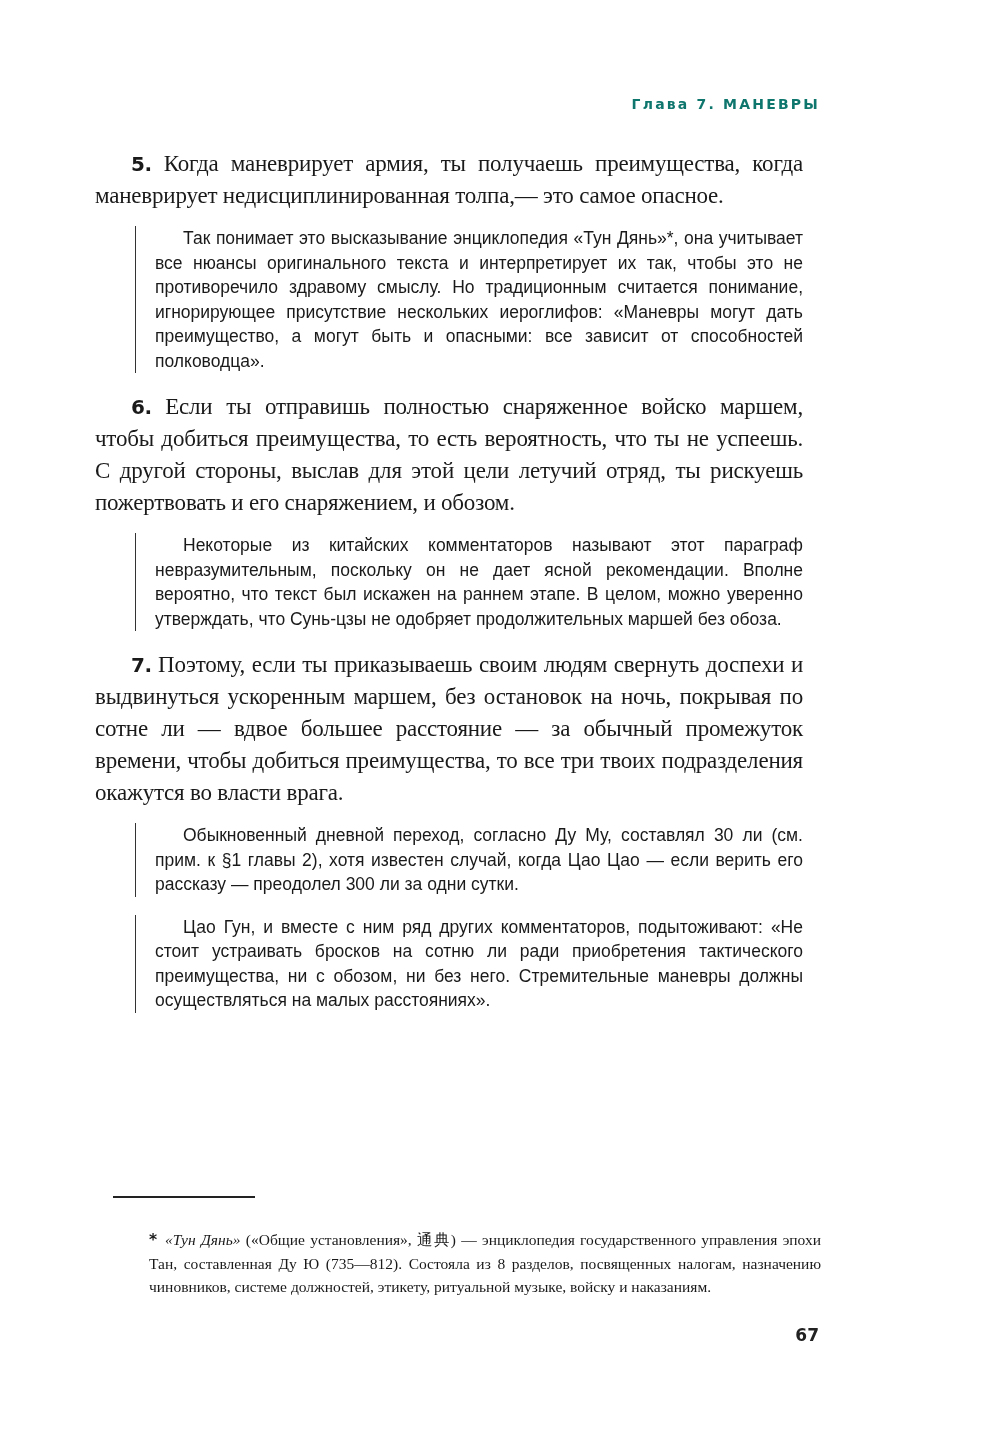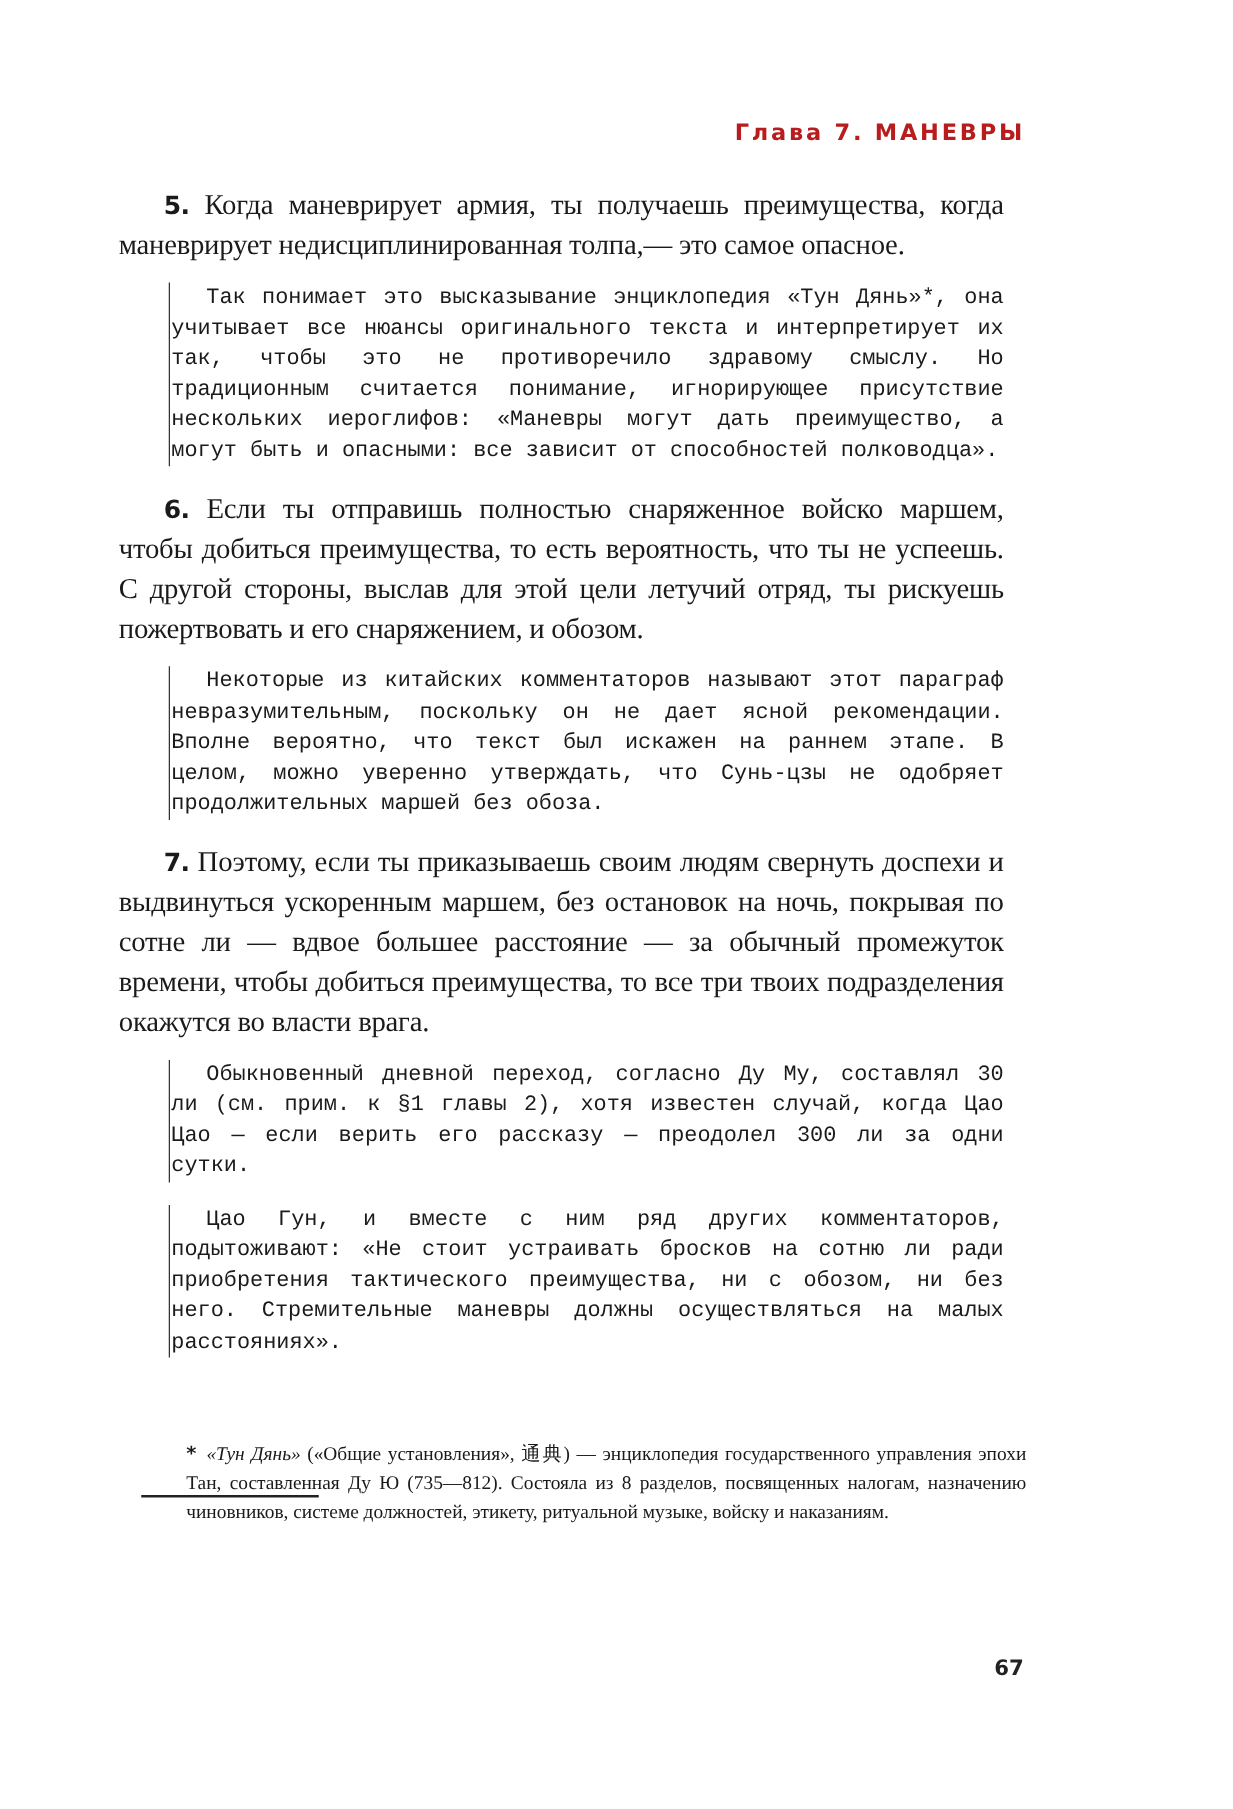--- a/index.html
+++ b/index.html
@@ -1,39 +1,39 @@
 <!DOCTYPE html>
 <html><head>
 <meta charset="utf-8">
 <style>
   html, body { margin: 0; padding: 0; background: #ffffff; }
   body { width: 986px; height: 1447px; position: relative; overflow: hidden; color: #1a1a1a; }
   .running-head {
     position: absolute; right: 166px; top: 96px;
-    font-family: "DejaVu Sans", sans-serif; font-size: 18px; letter-spacing: 2.2px; font-weight: bold; color: #b91c1c;
+    font-family: "DejaVu Sans", sans-serif; font-size: 14px; letter-spacing: 2.2px; font-weight: bold; color: #0f766e;
   }
   .content { position: absolute; left: 95px; top: 148px; width: 708px; }
   .para {
     font-family: "Liberation Serif", serif; font-size: 23px; line-height: 32px;
     text-align: justify; text-indent: 36px; margin: 0 0 14px 0; letter-spacing: -0.2px;
   }
   .para .num { font-family: "DejaVu Sans", sans-serif; font-weight: bold; font-size: 20px; letter-spacing: -0.5px; }
   .note {
-    position: relative; margin: 0 0 18px 40px; padding-left: 1px;
+    position: relative; margin: 0 0 18px 40px; padding-left: 19px;
     border-left: 1.5px solid #333;
-    font-family: Liberation Mono, monospace; font-size: 17.5px; line-height: 24.5px; text-align: justify;
+    font-family: Liberation Sans, sans-serif; font-size: 17.5px; line-height: 24.5px; text-align: justify;
   }
   .note p { margin: 0; text-indent: 28px; }
   .section-title {
     font-family: "DejaVu Sans", sans-serif; font-size: 27px; font-weight: bold;
     margin: 30px 0 8px 36px; letter-spacing: -0.8px; line-height: 34px;
   }
   .footnote-rule { position: absolute; left: 113px; top: 1196px; width: 142px; height: 1.5px; background: #222; }
   .footnote {
-    position: absolute; left: 149px; top: 1152px; width: 672px;
+    position: absolute; left: 149px; top: 1228px; width: 672px;
     font-family: "Liberation Serif", serif; font-size: 15.5px; line-height: 23px; text-align: justify;
   }
   .footnote .star { font-family: "DejaVu Sans", sans-serif; font-weight: bold; margin-right: 8px; }
   .footnote .title { font-style: italic; }
   .page-number {
     position: absolute; right: 167px; top: 1325px;
     font-family: "DejaVu Sans", sans-serif; font-weight: bold; font-size: 17px; color: #222;
   }
 </style>
 </head>

